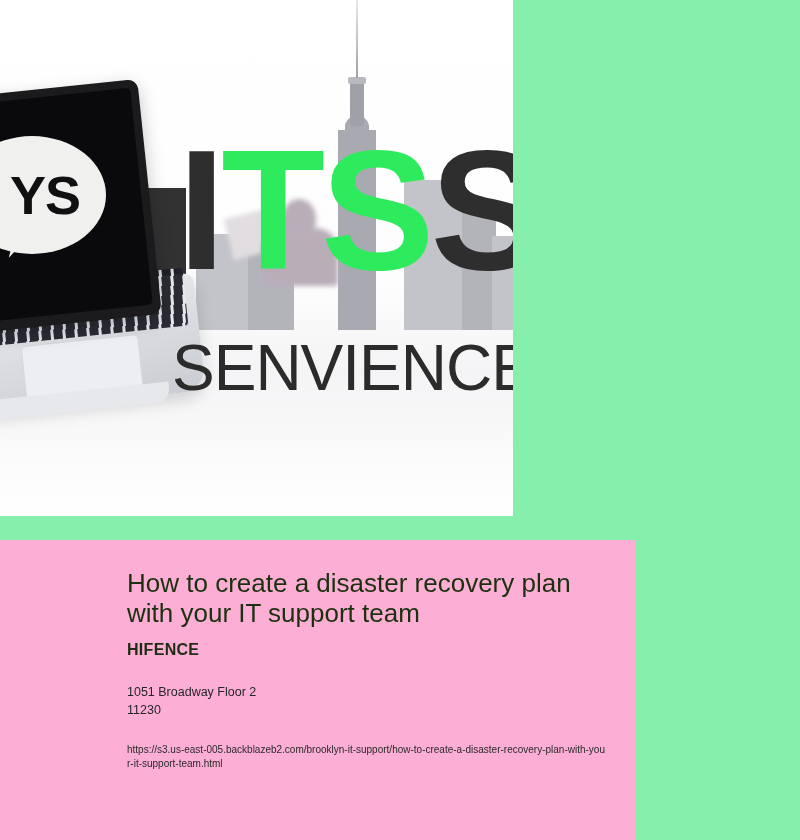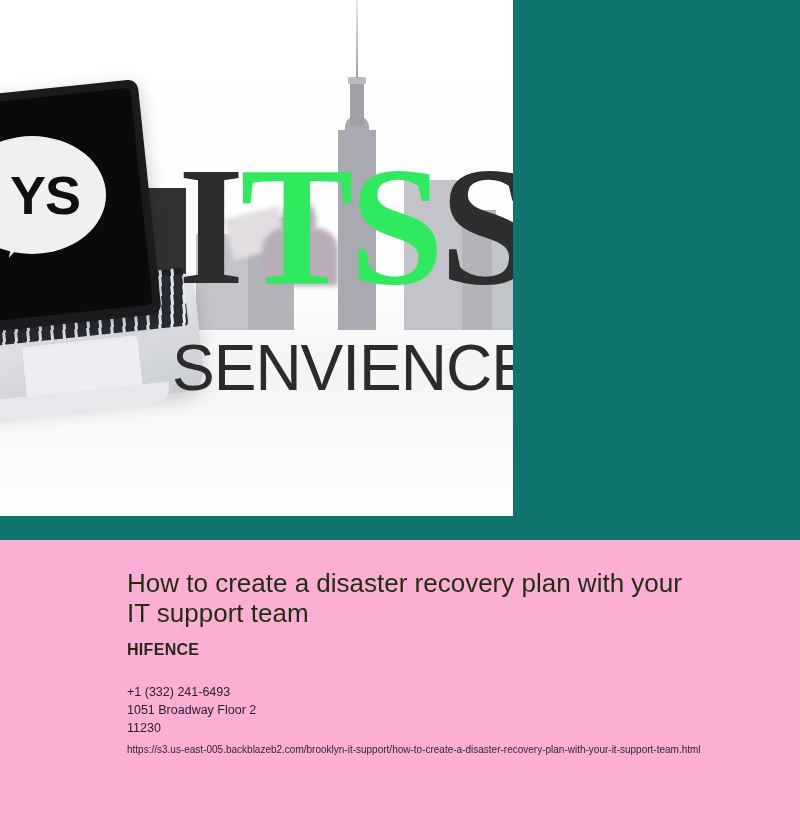--- a/index.html
+++ b/index.html
@@ -8,21 +8,21 @@
   html, body {
     width:800px; height:840px;
     background:#000;
     font-family:"Liberation Sans", sans-serif;
     overflow:hidden;
   }
 
   #page {
     position:relative;
     width:800px; height:840px;
-    background:#0f766e;
+    background:#86efac;
   }
 
   
   #hero {
     position:absolute;
     left:0; top:0;
     width:513px; height:516px;
     background:#fbfbfb;
     overflow:hidden;
   }
@@ -179,22 +179,22 @@
     left:12px; top:232px;
     width:0; height:0;
     border-left:16px solid #f0f0ef;
     border-bottom:28px solid transparent;
     transform:rotate(14deg);
   }
 
   
   .word-its {
     position:absolute;
-    left:178px; top:141px;
-    font-family:Liberation Serif, serif;
+    left:178px; top:125px;
+    font-family:Liberation Sans, sans-serif;
     font-weight:700;
     font-size:170px;
     line-height:170px;
     letter-spacing:-4px;
     white-space:nowrap;
   }
   .ch-dark  { color:#2e2e2e; }
   .ch-green { color:#2eeb5e; }
 
   .word-sub {
@@ -206,21 +206,21 @@
     line-height:64px;
     letter-spacing:-1px;
     color:#2b2b2b;
     white-space:nowrap;
   }
 
   
   #panel {
     position:absolute;
     left:0; top:540px;
-    width:800px; height:300px;
+    width:636px; height:300px;
     background:#fcaed4;
   }
 
   #panel-inner { padding:28px 30px 0 127px; }
 
   .headline {
     font-family:"Liberation Sans", sans-serif;
     font-size:26px;
     line-height:30px;
     font-weight:400;
@@ -239,21 +239,21 @@
 
   .contact { margin-top:24px; }
   .contact-line {
     font-family:"Liberation Sans", sans-serif;
     font-size:12.5px;
     line-height:18px;
     color:#262626;
   }
 
   .url {
-    margin-top:6px;
+    margin-top:24px;
     font-family:"Liberation Sans", sans-serif;
     font-size:10px;
     line-height:14px;
     color:#2a2a2a;
     word-break:break-all;
   }
 </style>
 </head>
 <body>
 
@@ -301,21 +301,20 @@
   </div>
 
   <div id="panel">
     <div id="panel-inner">
 
       <h1 class="headline">How to create a disaster recovery plan with your IT support team</h1>
 
       <div class="brand">HIFENCE</div>
 
       <div class="contact">
-        <div class="contact-line">+1 (332) 241-6493</div>
         <div class="contact-line">1051 Broadway Floor 2</div>
         <div class="contact-line">11230</div>
       </div>
 
       <div class="url">https://s3.us-east-005.backblazeb2.com/brooklyn-it-support/how-to-create-a-disaster-recovery-plan-with-your-it-support-team.html</div>
     </div>
   </div>
 
 </div>
 

